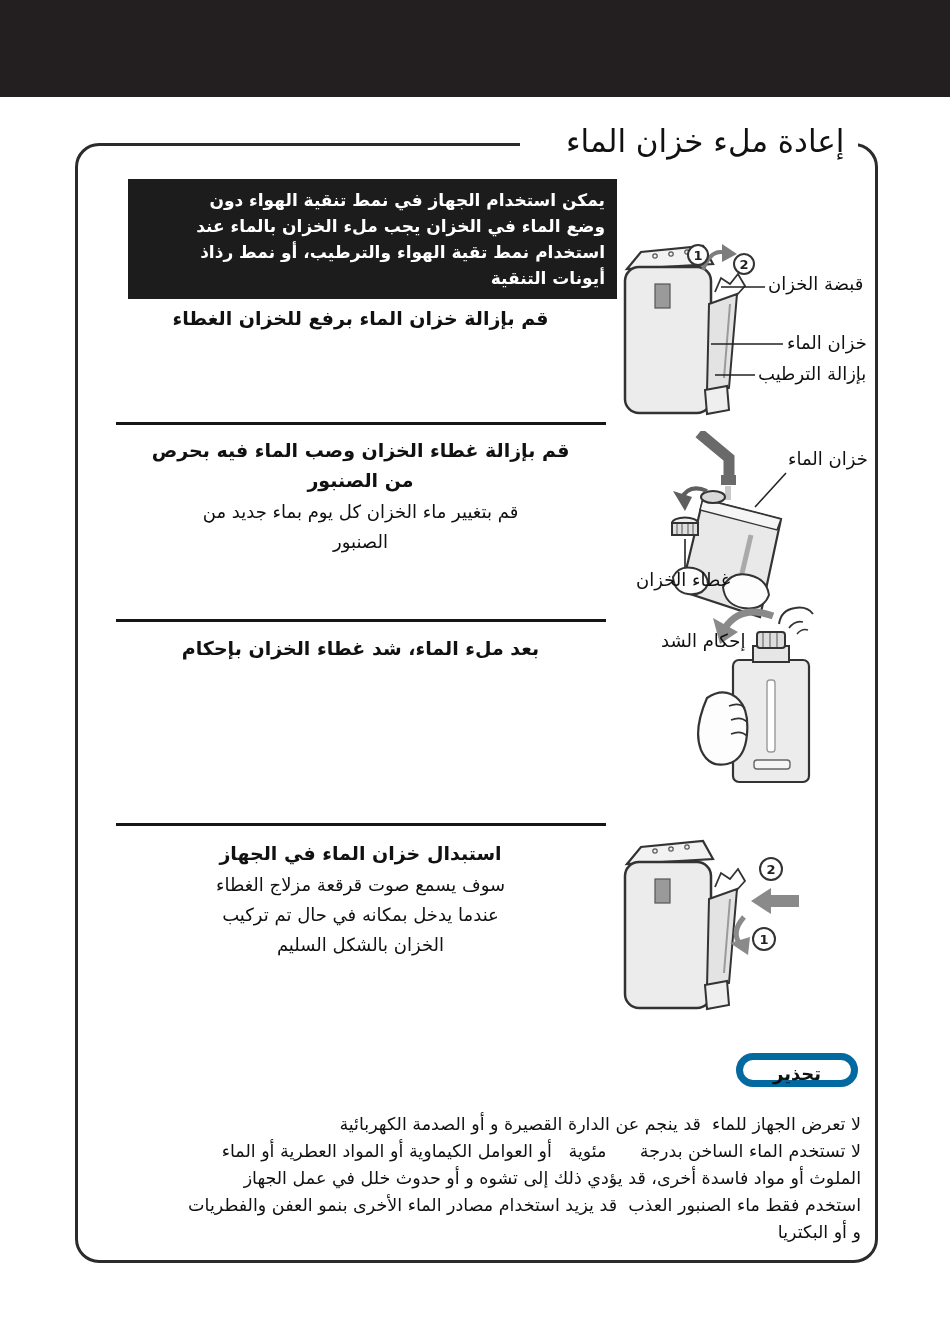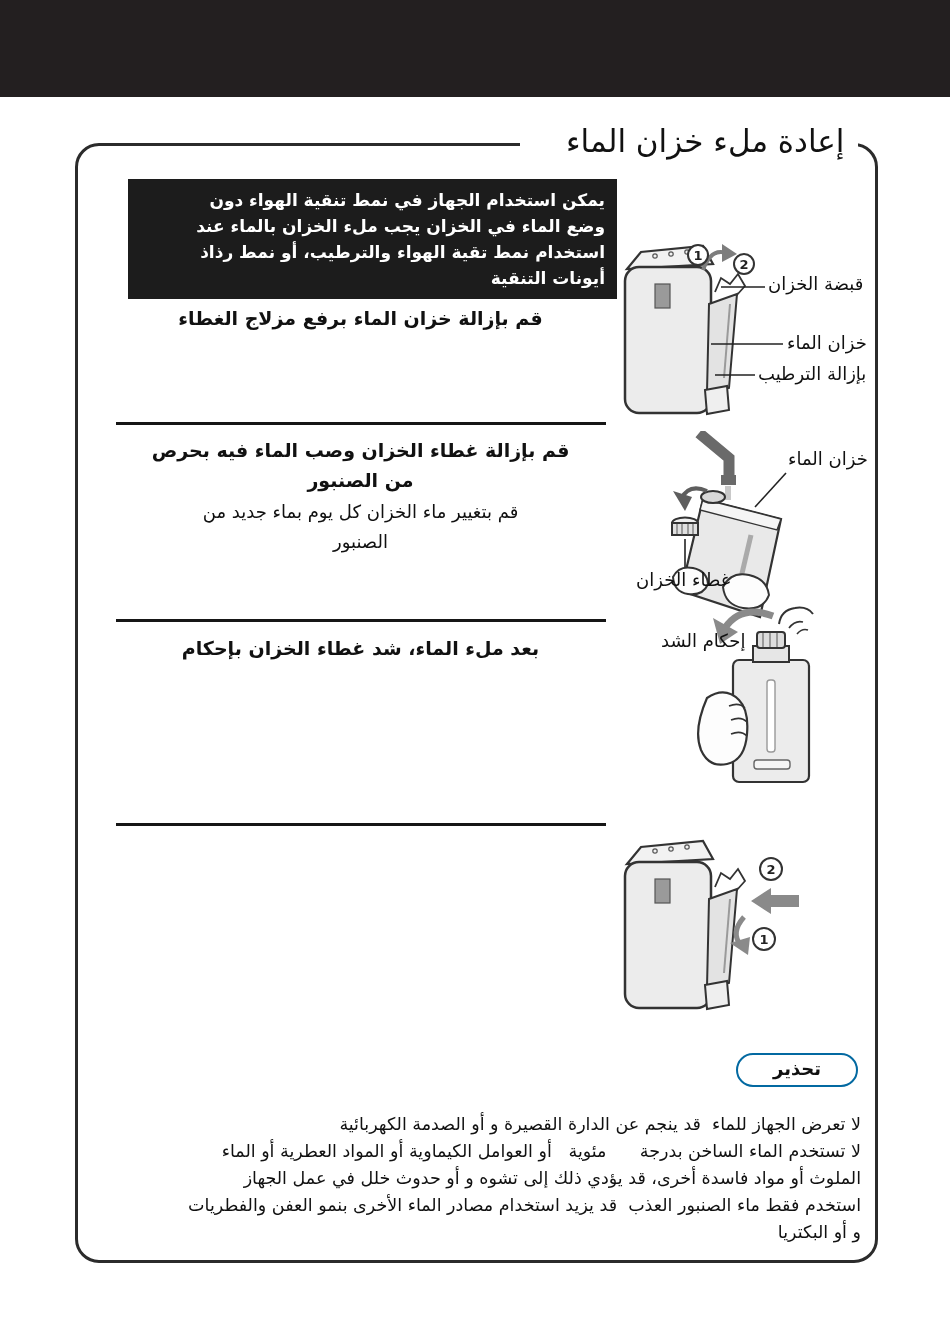--- a/index.html
+++ b/index.html
@@ -28,21 +28,21 @@
   .step-heading { font-size:19px; font-weight:bold; line-height:30px; white-space:pre-line; }
   .step-body { font-size:18px; line-height:30px; white-space:pre-line; margin-top:2px; }
   .divider { position:absolute; left:38px; width:490px; height:3px; background:#161616; }
   .illus { position:absolute; }
   .illus svg { position:absolute; left:0; top:0; }
   .diagram-label {
     position:absolute; direction:rtl; font-size:18px; white-space:nowrap; color:#111;
   }
   .warning-badge {
     position:absolute; left:658px; top:907px; width:122px; height:34px;
-    border:2px solid #0369a1; border-radius:17px; background:#fff;
+    border:7px solid #0369a1; border-radius:17px; background:#fff;
     font-size:18px; font-weight:bold; text-align:center; line-height:28px; direction:rtl;
   }
   .warning-text {
     position:absolute; left:37px; top:965px; width:746px;
     direction:rtl; text-align:right; font-size:17.5px; line-height:27px;
   }
   .warning-line { white-space:pre; }
 </style>
 </head>
 <body dir="rtl">
@@ -52,21 +52,21 @@
 <div class="page-title">إعادة ملء خزان الماء</div>
 
 <div class="content-box">
 
   <div class="note-box">يمكن استخدام الجهاز في نمط تنقية الهواء دون
 وضع الماء في الخزان  يجب ملء الخزان بالماء عند
 استخدام نمط تقية الهواء والترطيب، أو نمط رذاذ
 أيونات التنقية</div>
 
   <div class="tcol" style="top:157px;">
-    <div class="step-heading">قم بإزالة خزان الماء برفع مزلاج الغطاء</div>
+    <div class="step-heading">قم بإزالة خزان الماء برفع للخزان الغطاء</div>
   </div>
 
   <div class="illus" style="left:525px; top:94px; width:280px; height:185px;">
     <svg width="280" height="185" viewBox="0 0 280 185">
       <polygon points="24,29 38,12 100,6 110,24" fill="#f2f2f2" stroke="#333" stroke-width="2.2"></polygon>
       <circle cx="52" cy="16" r="2.2" fill="none" stroke="#555" stroke-width="1.2"></circle>
       <circle cx="68" cy="14" r="2.2" fill="none" stroke="#555" stroke-width="1.2"></circle>
       <circle cx="84" cy="12" r="2.2" fill="none" stroke="#555" stroke-width="1.2"></circle>
       <rect x="22" y="27" width="86" height="146" rx="14" fill="#ececec" stroke="#333" stroke-width="2.5"></rect>
       <rect x="52" y="44" width="15" height="24" fill="#9a9a9a" stroke="#555" stroke-width="1.2"></rect>
@@ -148,20 +148,26 @@
       <path d="M86,96 q18,-12 32,2 q10,10 8,34 q-2,26 -20,30 q-18,4 -26,-14 q-8,-20 6,-52 Z" fill="#fdfdfd" stroke="#333" stroke-width="2.2"></path>
       <path d="M108,104 q10,-4 16,2" fill="none" stroke="#333" stroke-width="1.6"></path>
       <path d="M110,118 q10,-4 16,2" fill="none" stroke="#333" stroke-width="1.6"></path>
       <path d="M110,132 q10,-4 16,2" fill="none" stroke="#333" stroke-width="1.6"></path>
     </svg>
     <span class="diagram-label" style="left:40px; top:28px;">إحكام الشد</span>
   </div>
 
   <div class="divider" style="top:677px;"></div>
 
+  <div class="tcol" style="top:692px;">
+    <div class="step-heading">استبدال خزان الماء في الجهاز</div>
+    <div class="step-body">سوف يسمع صوت  قرقعة  مزلاج الغطاء
+عندما يدخل بمكانه في حال تم تركيب
+الخزان بالشكل السليم</div>
+  </div>
 
   <div class="illus" style="left:525px; top:689px; width:280px; height:185px;">
     <svg width="280" height="185" viewBox="0 0 280 185">
       <polygon points="24,29 38,12 100,6 110,24" fill="#f2f2f2" stroke="#333" stroke-width="2.2"></polygon>
       <circle cx="52" cy="16" r="2.2" fill="none" stroke="#555" stroke-width="1.2"></circle>
       <circle cx="68" cy="14" r="2.2" fill="none" stroke="#555" stroke-width="1.2"></circle>
       <circle cx="84" cy="12" r="2.2" fill="none" stroke="#555" stroke-width="1.2"></circle>
       <rect x="22" y="27" width="86" height="146" rx="14" fill="#ececec" stroke="#333" stroke-width="2.5"></rect>
       <rect x="52" y="44" width="15" height="24" fill="#9a9a9a" stroke="#555" stroke-width="1.2"></rect>
       <polygon points="106,64 134,54 126,148 104,152" fill="#e3e3e3" stroke="#333" stroke-width="2"></polygon>

